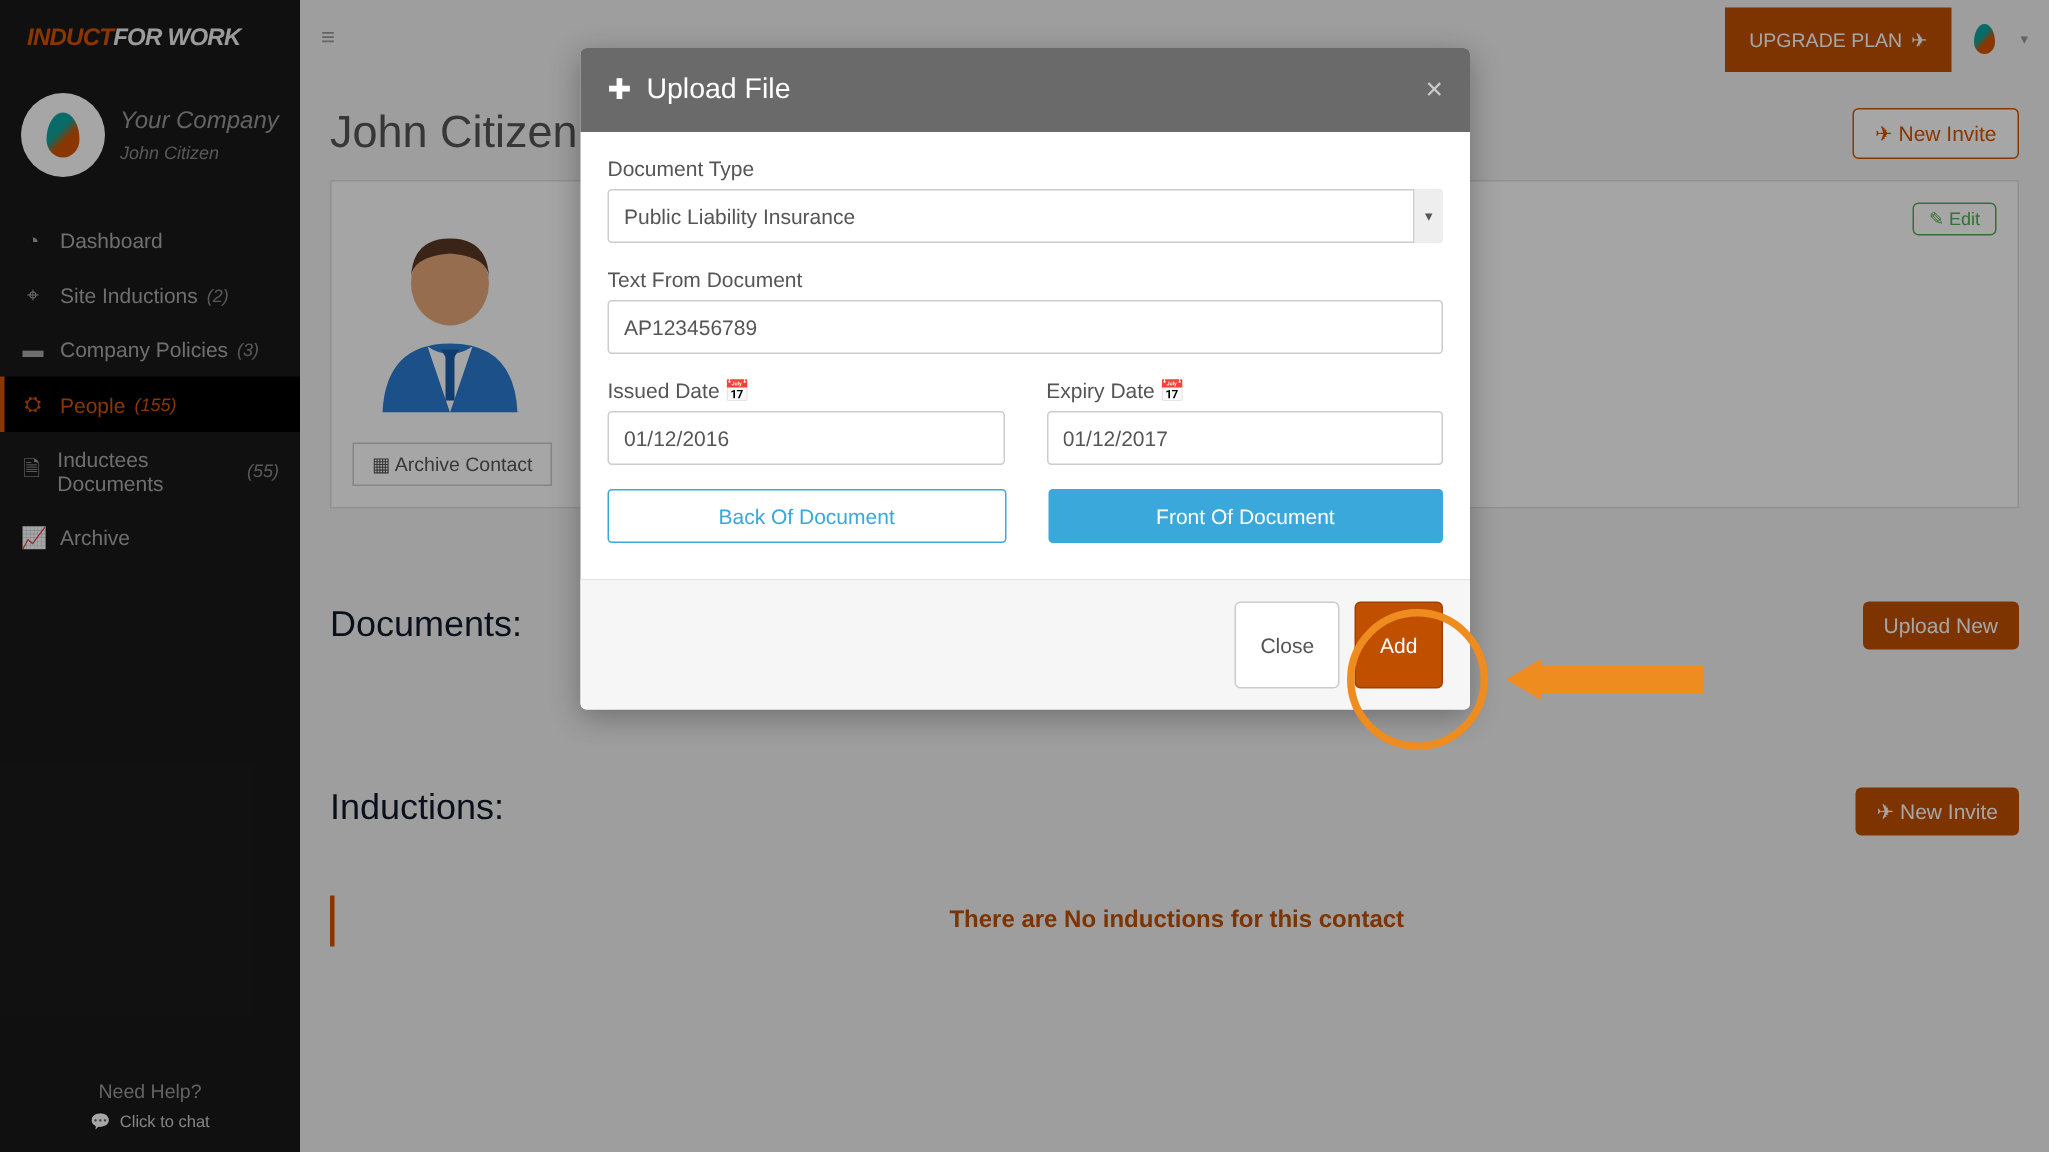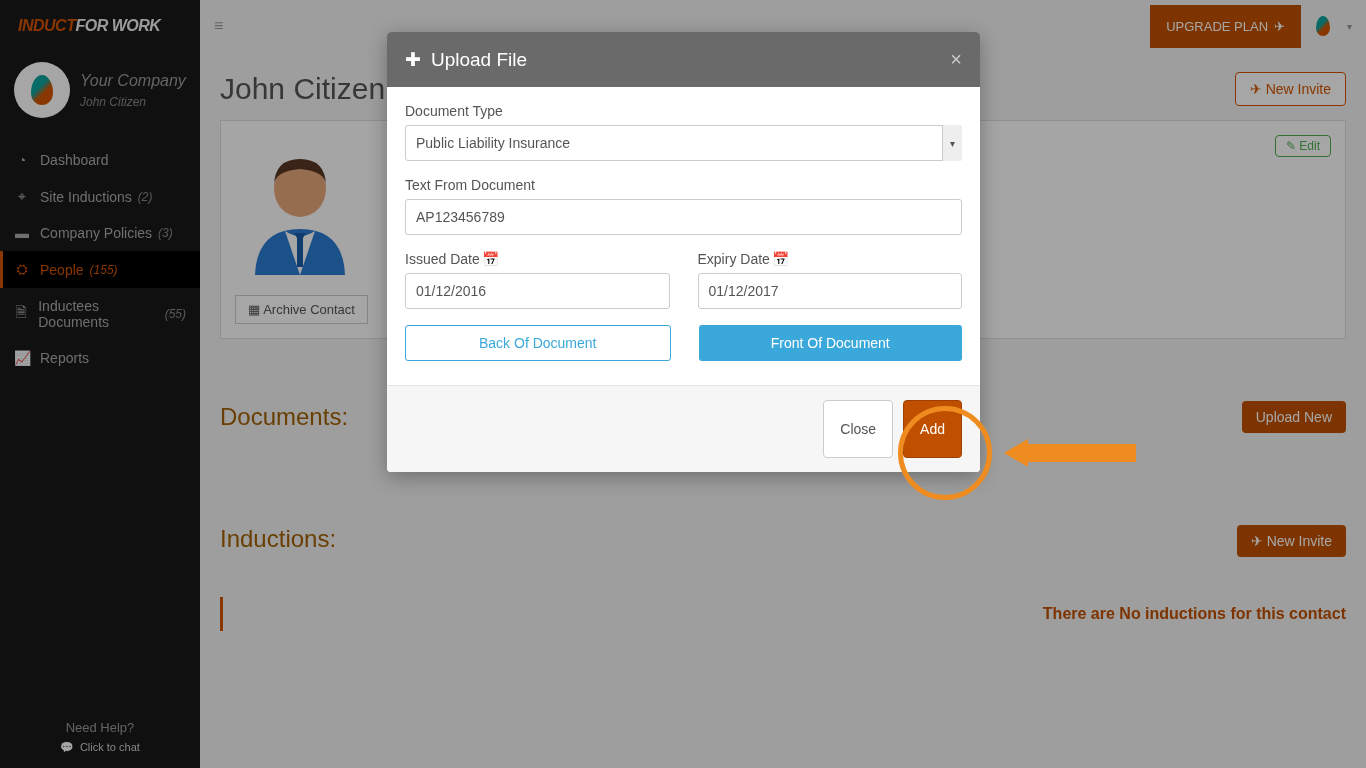--- a/index.html
+++ b/index.html
@@ -90,32 +90,32 @@
 }
 .edit-btn {
   position:absolute; right:14px; top:14px; border:1px solid #4caf50; color:#4caf50;
   background:#fff; padding:3px 10px; border-radius:4px; font-size:12px; cursor:pointer;
 }
 .archive-btn {
   border:1px solid #ccc; background:#fff; color:#555; padding:6px 12px; font-size:13px;
   margin-top:10px; cursor:pointer;
 }
 .section-head { display:flex; align-items:center; gap:20px; margin-top:60px;}
-.section-title { font-size:24px; color:#a16207; }
+.section-title { font-size:24px; color:#0f172a; }
 .section-select { margin-left:20px;}
 .select {
   border:1px solid #bbb; background:#eee; padding:6px 8px; width:180px; height:34px;
 }
 .upload-btn {
   margin-left:auto; background:#c05000; color:#fff; border:none; padding:8px 14px;
   border-radius:4px; font-size:14px; cursor:pointer;
 }
 .inductions-section { margin-top:90px; display:flex; justify-content:space-between; }
 .no-ind {
-  text-align:right; color:#c05000; font-weight:700; font-size:16px; margin-top:40px;
+  text-align:center; color:#c05000; font-weight:700; font-size:16px; margin-top:40px;
   border-left:3px solid #d35400; padding:8px 0;
 }
 
 .overlay {
   position:absolute; inset:0; background:rgba(0,0,0,0.35);
 }
 .modal {
   position:absolute; left:387px; top:32px; width:593px;
   background:#fff; border-radius:4px; box-shadow:0 5px 20px rgba(0,0,0,0.3);
 }
@@ -212,21 +212,21 @@
       <span>People</span>
       <span class="nav-count">(155)</span>
     </div>
     <div class="nav-item">
       <span class="icon">🗎</span>
       <span>Inductees Documents</span>
       <span class="nav-count">(55)</span>
     </div>
     <div class="nav-item">
       <span class="icon">📈</span>
-      <span>Reports</span>
+      <span>Archive</span>
     </div>
   </div>
   <div class="help">
     <div class="help-title">Need Help?</div>
     <div class="help-chat">
       <span class="chat-icon">💬</span><span>Click to chat</span>
     </div>
   </div>
 </div>
 

